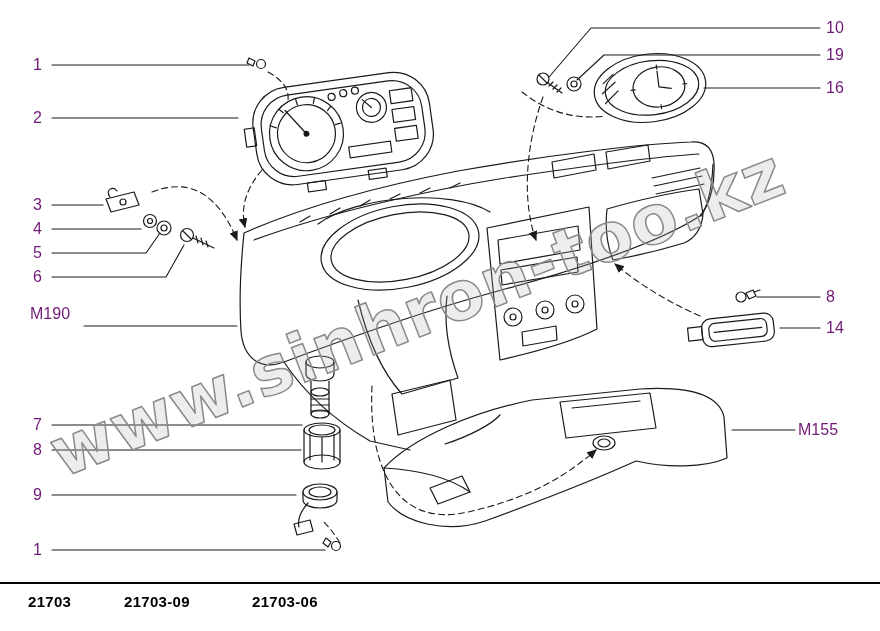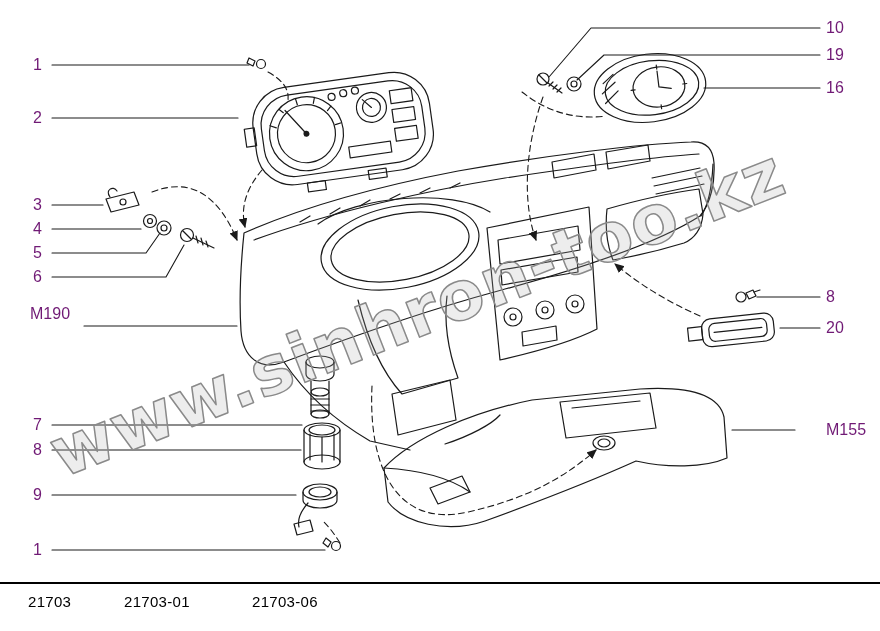--- a/index.html
+++ b/index.html
@@ -24,21 +24,21 @@
   .footer-rule {
     position: absolute;
     left: 0; top: 582px;
     width: 880px; height: 2px;
     background: #000000;
   }
   .code {
     position: absolute;
     top: 593px;
     font-size: 15px;
-    font-weight: normal;
+    font-weight: bold;
     color: #000000;
     letter-spacing: 0.3px;
     white-space: nowrap;
   }
 </style>
 </head>
 <body>
 
 <div class="stage">
 
@@ -255,21 +255,21 @@
   <div class="callout" style="left:33px;  top:266px">6</div>
   <div class="callout" style="left:30px;  top:303px">M190</div>
   <div class="callout" style="left:33px;  top:414px">7</div>
   <div class="callout" style="left:33px;  top:439px">8</div>
   <div class="callout" style="left:33px;  top:484px">9</div>
   <div class="callout" style="left:33px;  top:539px">1</div>
   <div class="callout" style="left:826px; top:17px">10</div>
   <div class="callout" style="left:826px; top:44px">19</div>
   <div class="callout" style="left:826px; top:77px">16</div>
   <div class="callout" style="left:826px; top:286px">8</div>
-  <div class="callout" style="left:826px; top:317px">20</div>
-  <div class="callout" style="left:826px; top:419px">M155</div>
+  <div class="callout" style="left:826px; top:317px">14</div>
+  <div class="callout" style="left:798px; top:419px">M155</div>
 
   <div class="footer-rule"></div>
   <div class="code" style="left:28px">21703</div>
-  <div class="code" style="left:124px">21703-01</div>
+  <div class="code" style="left:124px">21703-09</div>
   <div class="code" style="left:252px">21703-06</div>
 
 </div>
 
 </body></html>

